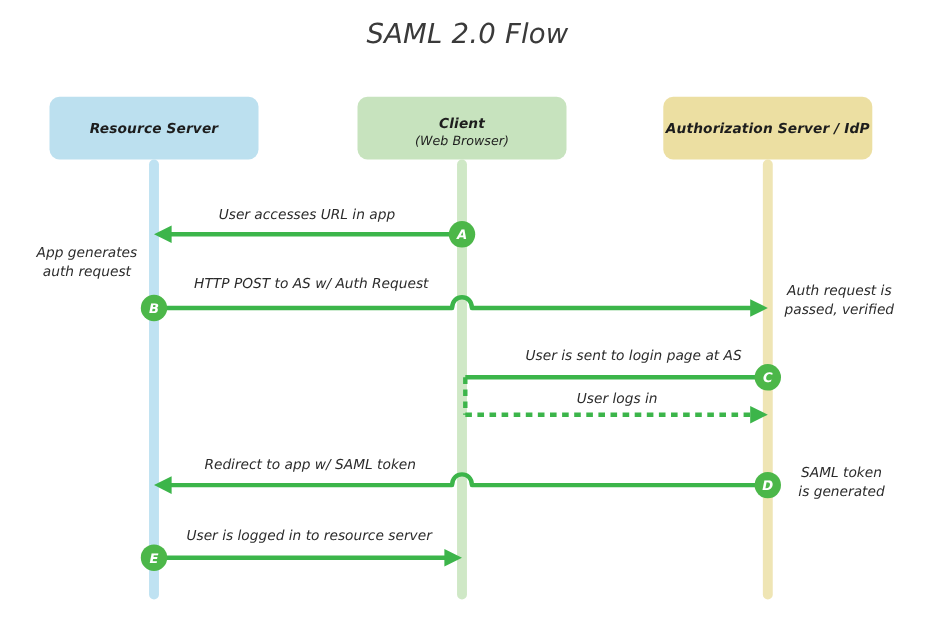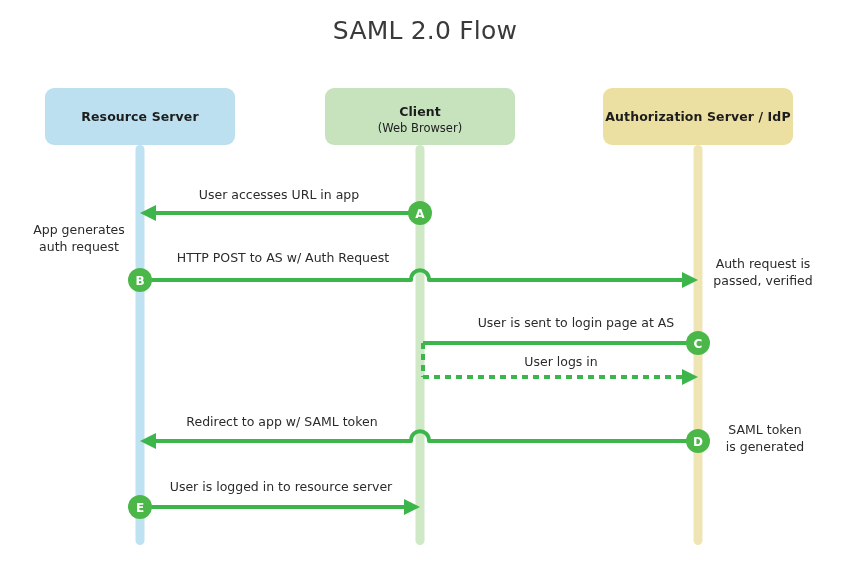--- a/index.html
+++ b/index.html
@@ -10,20 +10,21 @@
   body {
     width: 850px;
     height: 567px;
     font-family: "DejaVu Sans", sans-serif;
     overflow: hidden;
   }
   #diagram-root {
     position: relative;
     width: 850px;
     height: 567px;
+    font-style: italic;
   }
   svg.diagram {
     display: block;
     width: 850px;
     height: 567px;
   }
   .title-text {
     font-family: "DejaVu Sans", sans-serif;
     font-size: 25px;
     fill: #3a3a3a;

